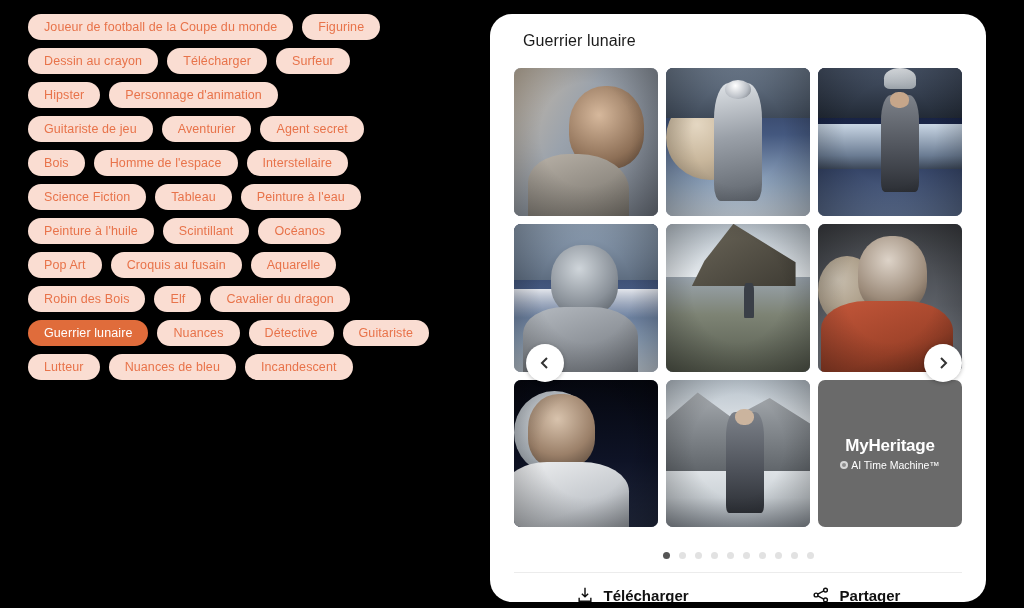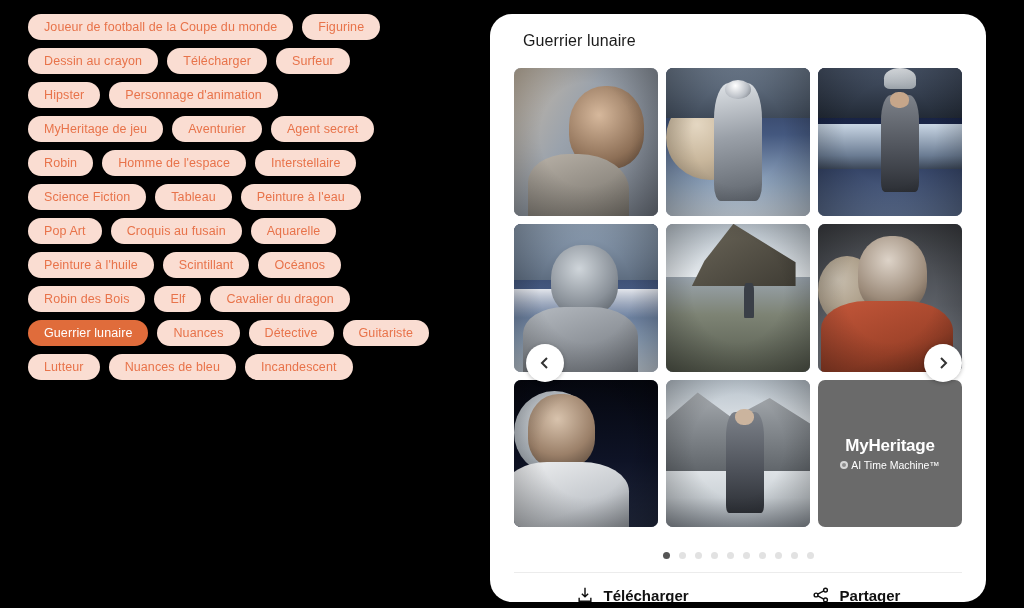--- a/index.html
+++ b/index.html
@@ -152,43 +152,43 @@
         <div class="tag-row">
           <div class="tag">Dessin au crayon</div>
           <div class="tag">Télécharger</div>
           <div class="tag">Surfeur</div>
         </div>
         <div class="tag-row">
           <div class="tag">Hipster</div>
           <div class="tag">Personnage d'animation</div>
         </div>
         <div class="tag-row">
-          <div class="tag">MyHeritage de jeu</div>
+          <div class="tag">Guitariste de jeu</div>
           <div class="tag">Aventurier</div>
           <div class="tag">Agent secret</div>
         </div>
         <div class="tag-row">
-          <div class="tag">Robin</div>
+          <div class="tag">Bois</div>
           <div class="tag">Homme de l'espace</div>
           <div class="tag">Interstellaire</div>
         </div>
         <div class="tag-row">
           <div class="tag">Science Fiction</div>
           <div class="tag">Tableau</div>
           <div class="tag">Peinture à l'eau</div>
         </div>
         <div class="tag-row">
+          <div class="tag">Peinture à l'huile</div>
+          <div class="tag">Scintillant</div>
+          <div class="tag">Océanos</div>
+        </div>
+        <div class="tag-row">
           <div class="tag">Pop Art</div>
           <div class="tag">Croquis au fusain</div>
           <div class="tag">Aquarelle</div>
-        </div>
-        <div class="tag-row">
-          <div class="tag">Peinture à l'huile</div>
-          <div class="tag">Scintillant</div>
-          <div class="tag">Océanos</div>
         </div>
         <div class="tag-row">
           <div class="tag">Robin des Bois</div>
           <div class="tag">Elf</div>
           <div class="tag">Cavalier du dragon</div>
         </div>
         <div class="tag-row">
           <div class="tag selected">Guerrier lunaire</div>
           <div class="tag">Nuances</div>
           <div class="tag">Détective</div>

